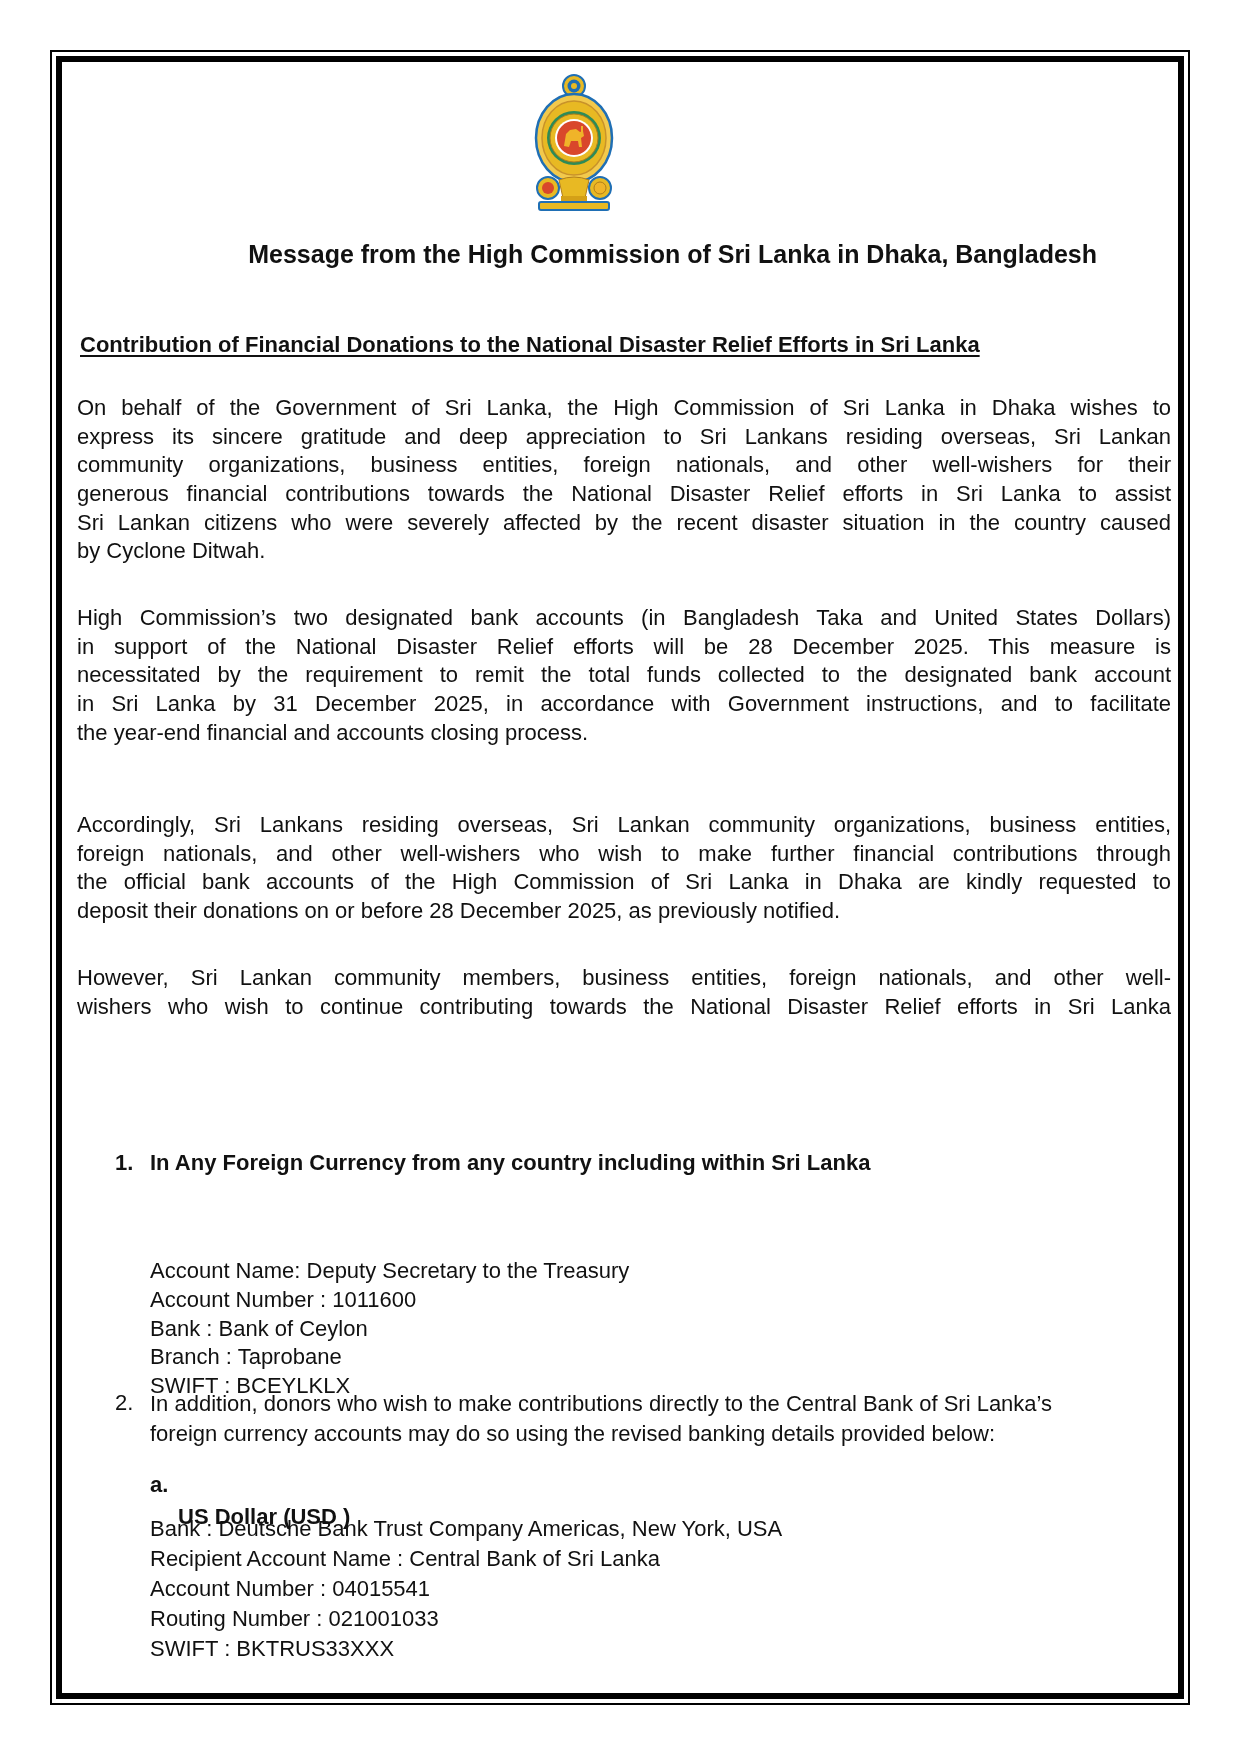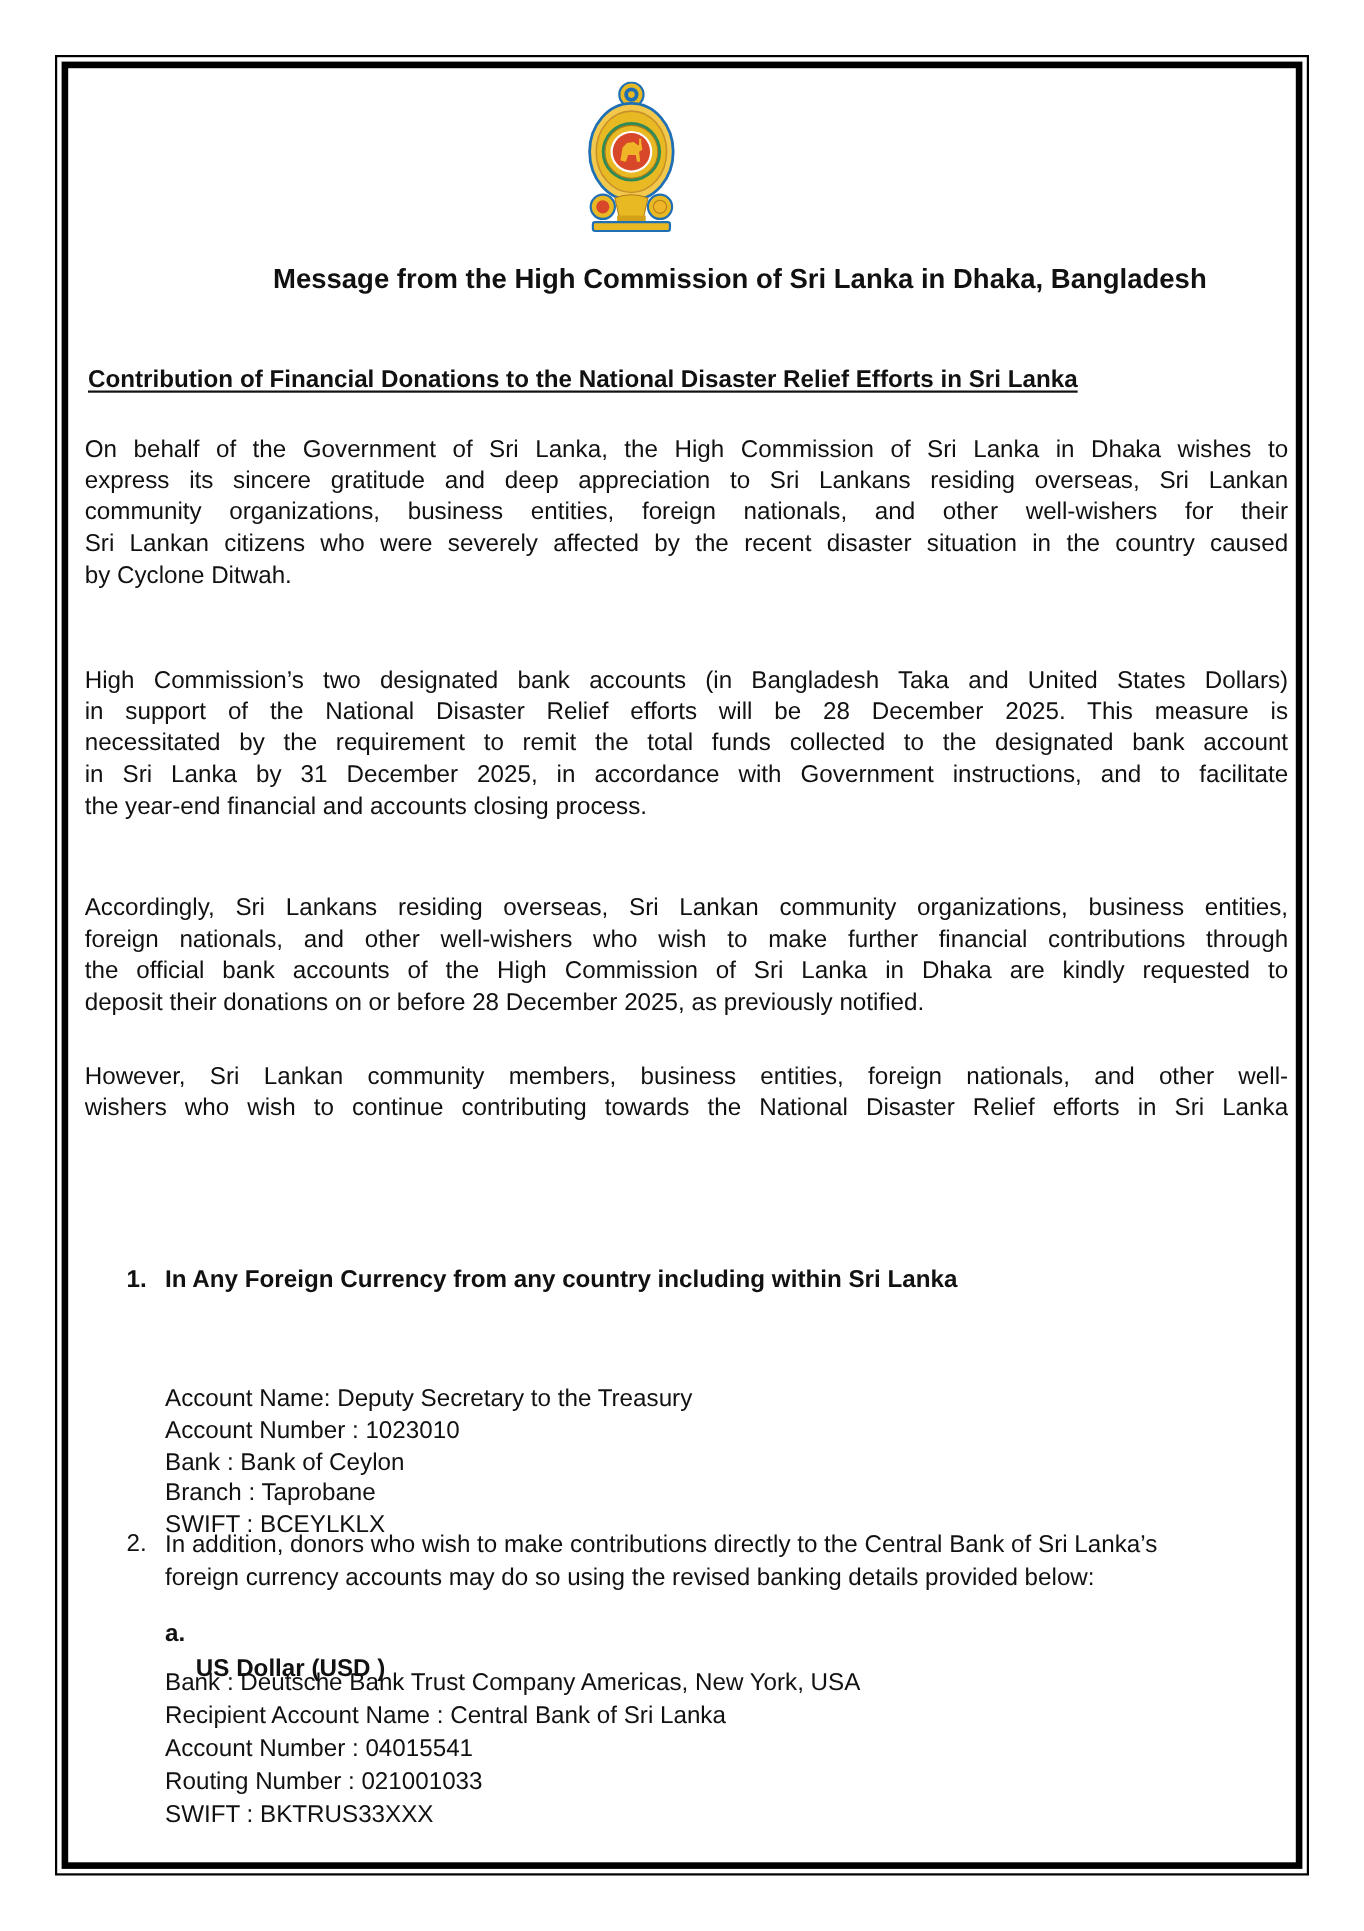--- a/index.html
+++ b/index.html
@@ -59,20 +59,21 @@
   </svg>
 </div>
 
 <div class="title">Message from the High Commission of Sri Lanka in Dhaka, Bangladesh</div>
 <div class="subhead">Contribution of Financial Donations to the National Disaster Relief Efforts in Sri Lanka</div>
 
 <div class="para" style="top:394px;">
   <span class="ln">On behalf of the Government of Sri Lanka, the High Commission of Sri Lanka in Dhaka wishes to</span>
   <span class="ln">express its sincere gratitude and deep appreciation to Sri Lankans residing overseas, Sri Lankan</span>
   <span class="ln">community organizations, business entities, foreign nationals, and other well-wishers for their</span>
+  <span class="ln">generous financial contributions towards the National Disaster Relief efforts in Sri Lanka to assist</span>
   <span class="ln">Sri Lankan citizens who were severely affected by the recent disaster situation in the country caused</span>
   <span class="ln last">by Cyclone Ditwah.</span>
 </div>
 
 <div class="para" style="top:604px;">
   <span class="ln">High Commission’s two designated bank accounts (in Bangladesh Taka and United States Dollars)</span>
   <span class="ln">in support of the National Disaster Relief efforts will be 28 December 2025. This measure is</span>
   <span class="ln">necessitated by the requirement to remit the total funds collected to the designated bank account</span>
   <span class="ln">in Sri Lanka by 31 December 2025, in accordance with Government instructions, and to facilitate</span>
   <span class="ln last">the year-end financial and accounts closing process.</span>
@@ -87,21 +88,21 @@
 
 <div class="para" style="top:964px;">
   <span class="ln">However, Sri Lankan community members, business entities, foreign nationals, and other well-</span>
   <span class="ln">wishers who wish to continue contributing towards the National Disaster Relief efforts in Sri Lanka</span>
 </div>
 
 <div class="item-num bold" style="left:115px; top:1149px;">1.</div>
 <div class="item-head" style="left:150px; top:1149px;">In Any Foreign Currency from any country including within Sri Lanka</div>
 <div class="block" style="top:1209px; line-height:28.8px;margin-top:48px;">
   <span class="ln">Account Name: Deputy Secretary to the Treasury</span>
-  <span class="ln">Account Number : 1023010</span>
+  <span class="ln">Account Number : 1011600</span>
   <span class="ln">Bank :  Bank of Ceylon</span>
   <span class="ln">Branch : Taprobane</span>
   <span class="ln">SWIFT : BCEYLKLX</span>
 </div>
 
 <div class="item-num" style="left:115px; top:1389px;">2.</div>
 <div class="block" style="top:1389px; line-height:30px;">
   <span class="ln">In addition, donors who wish to make contributions directly to the Central Bank of Sri Lanka’s</span>
   <span class="ln">foreign currency accounts may do so using the revised banking details provided below:</span>
 </div>

